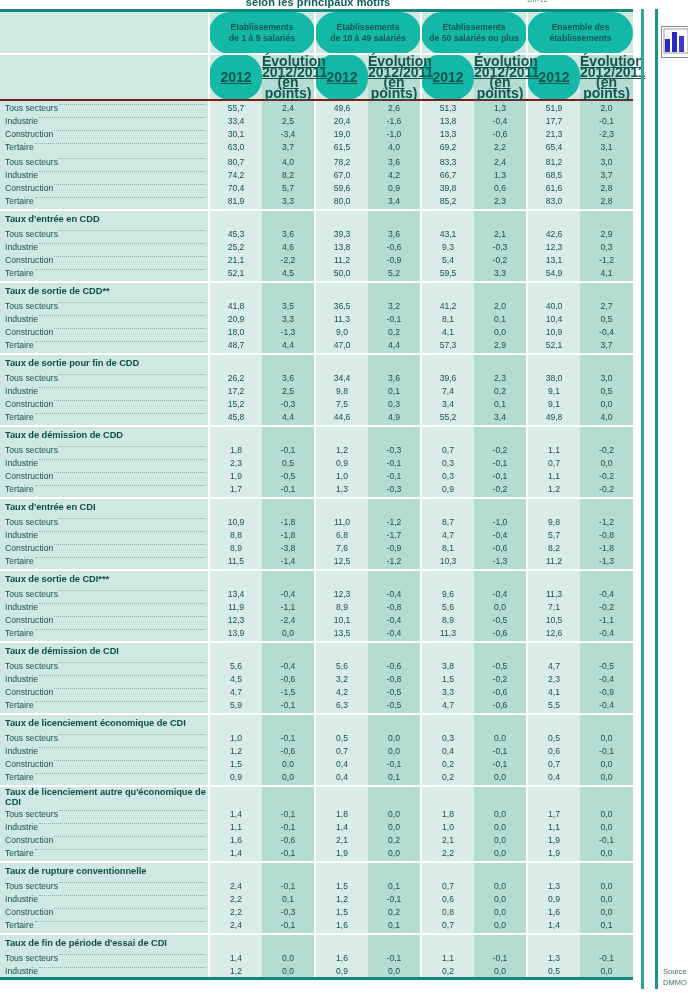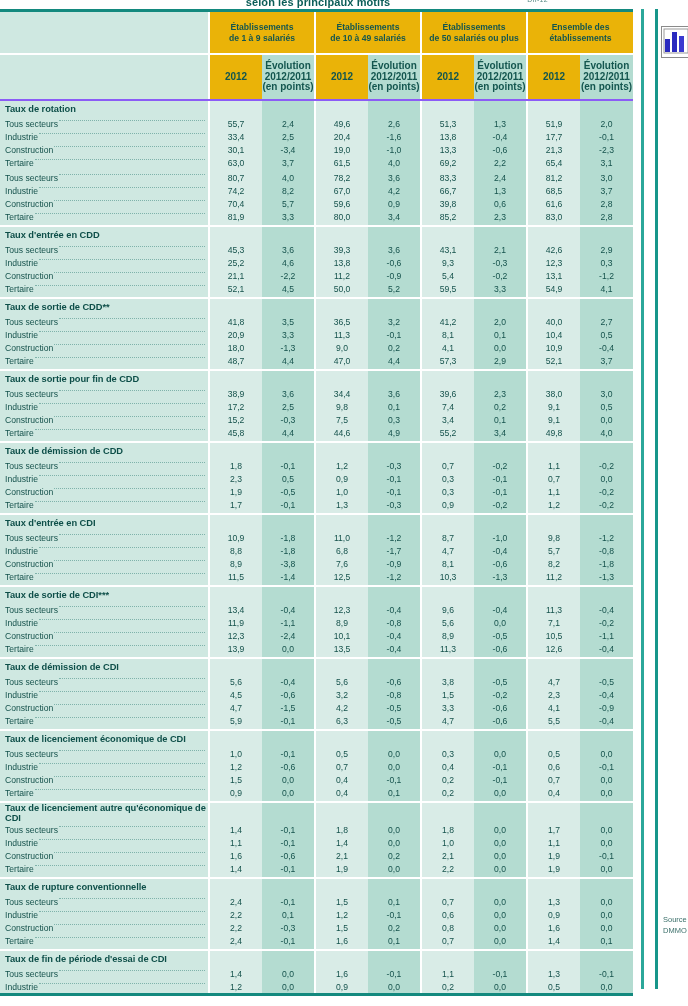--- a/index.html
+++ b/index.html
@@ -42,25 +42,26 @@
   col.c-y{width:53px;}
   col.c-e{width:53px;}
 
   
   .hdr-top td{
     height:41px;font-size:8.6px;font-weight:bold;color:#14564f;
     text-align:center;line-height:11px;
     border-bottom:2px solid #ffffff;
   }
   .hdr-sub td{
-    height:44px;font-size:10px;font-weight:bold;color:#14564f;
+    height:44px;font-size:14px;font-weight:bold;color:#14564f;
     text-align:center;line-height:10.5px;
-    border-bottom:2px solid #8b5cf6;
-  }
-  .hdr-top td.grp, .hdr-sub td.yr{background:#eab308;}
+    border-bottom:2px solid #7f1d1d;
+    text-decoration:underline;
+  }
+  .hdr-top td.grp, .hdr-sub td.yr{background:#14b8a6;border-radius:21px;}
   .hdr-sub td.ev{background:#b4dcd1;}
   .hdr-top td.lab, .hdr-sub td.lab{background:#cfe8e1;}
   .sep{border-left:2px solid #ffffff;}
 
   
   tr.sec td{
     height:16px;background:#cfe8e1;
     border-top:2px solid #ffffff;
   }
   tr.sec td.lab{
@@ -98,21 +99,21 @@
 
   .icon-box{
     position:absolute;left:661px;top:26px;width:30px;height:30px;
     background:#ffffff;border:1px solid #8a8a8a;
     box-shadow:0 0 0 1px #ffffff inset;
     overflow:hidden;
   }
   .icon-box svg{display:block;}
 
   .src{
-    position:absolute;left:663px;top:914px;width:26px;height:34px;
+    position:absolute;left:663px;top:966px;width:26px;height:34px;
     overflow:hidden;font-size:7.5px;color:#3b6f6a;line-height:11px;
   }
 </style>
 </head>
 <body>
 
 <div class="page">
 
   <div class="title-clip">
     <span class="t">selon les principaux motifs</span>
@@ -174,31 +175,20 @@
           </td>
           <td class="yr sep">2012</td>
           <td class="ev">
             <span>Évolution</span><br>
             <span>2012/2011</span><br>
             <span>(en points)</span>
           </td>
         </tr>
       </thead>
       <tbody id="tbody">
-          <tr class="sec">
-            <td class="lab">Taux de rotation</td>
-            <td class="yr sep"></td>
-            <td class="ev"></td>
-            <td class="yr sep"></td>
-            <td class="ev"></td>
-            <td class="yr sep"></td>
-            <td class="ev"></td>
-            <td class="yr sep"></td>
-            <td class="ev"></td>
-          </tr>
           <tr class="dat">
             <td class="lab">
               <div class="leader">
                 <span class="nm">Tous secteurs</span>
                 <span class="dots"></span>
               </div>
             </td>
             <td class="yr sep num">55,7</td>
             <td class="ev num">2,4</td>
             <td class="yr sep num">49,6</td>
@@ -481,21 +471,21 @@
             <td class="yr sep"></td>
             <td class="ev"></td>
           </tr>
           <tr class="dat">
             <td class="lab">
               <div class="leader">
                 <span class="nm">Tous secteurs</span>
                 <span class="dots"></span>
               </div>
             </td>
-            <td class="yr sep num">38,9</td>
+            <td class="yr sep num">26,2</td>
             <td class="ev num">3,6</td>
             <td class="yr sep num">34,4</td>
             <td class="ev num">3,6</td>
             <td class="yr sep num">39,6</td>
             <td class="ev num">2,3</td>
             <td class="yr sep num">38,0</td>
             <td class="ev num">3,0</td>
           </tr>
           <tr class="dat">
             <td class="lab">

